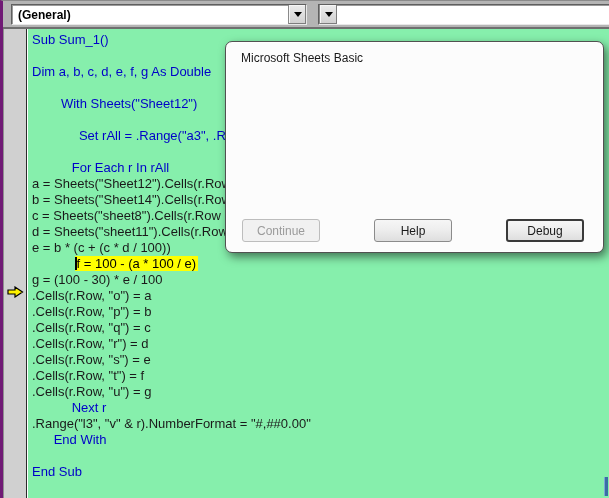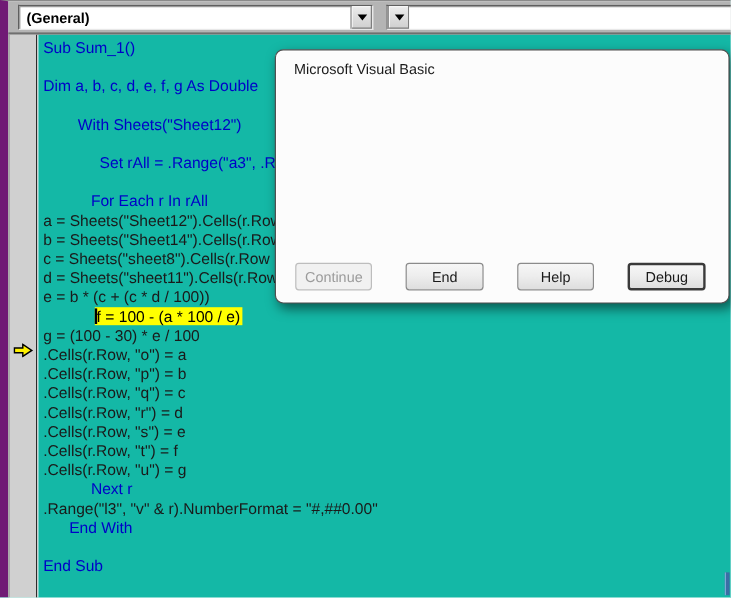--- a/index.html
+++ b/index.html
@@ -4,21 +4,21 @@
 <style>
   :root{
     --kw:#0000c8; --plain:#1a1a1a; --hl:#ffff00;
     --combo-bg:#b4b4b4; --margin-bg:#d0d0d0;
   }
   *{box-sizing:border-box; margin:0; padding:0;}
   html,body{width:609px;height:498px;overflow:hidden;}
   body{font-family:"Liberation Sans",sans-serif;background:#fff;position:relative;}
 
   
-  .vbe{position:absolute;inset:0;border-left:7px solid #701a75;border-top:1px solid #8a8a8a;}
+  .vbe{position:absolute;inset:0;border-left:3px solid #701a75;border-top:1px solid #8a8a8a;}
 
   
   .combo-row{position:absolute;left:0;top:0;right:0;height:28px;background:var(--combo-bg);
              border-bottom:2px solid #6f6f6f;}
   .combo{position:absolute;top:3px;height:21px;background:#fff;
          border:1px solid #5f5f5f;border-right-color:#e8e8e8;border-bottom-color:#e8e8e8;
          box-shadow:inset 1px 1px 0 #9a9a9a;
          display:flex;align-items:center;}
   .combo-left{left:8px;width:296px;}
   .combo-right{left:315px;width:294px;}
@@ -28,21 +28,21 @@
              border-left:1px solid #8a8a8a;box-shadow:inset -1px -1px 0 #7d7d7d, inset 1px 1px 0 #f6f6f6;
              display:flex;align-items:center;justify-content:center;}
   .tri{width:0;height:0;border-left:4px solid transparent;border-right:4px solid transparent;
        border-top:5px solid #000;}
 
   
   .code-window{position:absolute;left:0;top:28px;right:0;bottom:0;background:#fff;}
   .margin-bar{position:absolute;left:0;top:0;bottom:0;width:24px;background:var(--margin-bg);
               border-left:1px solid #8f8f8f;border-right:1px solid #2b2b2b;}
   .exec-arrow{position:absolute;left:3px;top:257px;}
-  .code-area{position:absolute;left:25px;top:0;right:0;bottom:0;background:#14b8a6;
+  .code-area{position:absolute;left:25px;top:0;right:0;bottom:0;background:#86efac;
              padding:3px 0 0 4px;font-size:13px;line-height:16px;white-space:pre;
              overflow:hidden;cursor:text;}
   .line{height:16px;}
   .line.keyword{color:var(--kw);}
   .line.plain{color:var(--plain);}
   .hl{background:var(--hl);color:#000;padding-right:2px;margin-left:43px;}
   .caret{display:inline-block;width:1.5px;height:13px;background:#000;vertical-align:-2px;}
 
   
   .dialog{position:absolute;left:222px;top:40px;width:379px;height:212px;z-index:10;
@@ -87,23 +87,22 @@
   <div class="code-window">
     <div class="margin-bar">
       <svg class="exec-arrow" width="17" height="12" viewBox="0 0 17 12">
         <polygon points="1,4 8,4 8,1 15.5,6 8,11 8,8 1,8" fill="#fff200" stroke="#000" stroke-width="1.2"></polygon>
       </svg>
     </div>
     <div class="code-area" id="code-area"><div class="line keyword">Sub Sum_1()</div><div class="line plain">&nbsp;</div><div class="line keyword">Dim a, b, c, d, e, f, g As Double</div><div class="line plain">&nbsp;</div><div class="line keyword">        With Sheets("Sheet12")</div><div class="line plain">&nbsp;</div><div class="line keyword">             Set rAll = .Range("a3", .Range("a")</div><div class="line plain">&nbsp;</div><div class="line keyword">           For Each r In rAll</div><div class="line plain">a = Sheets("Sheet12").Cells(r.Row</div><div class="line plain">b = Sheets("Sheet14").Cells(r.Row</div><div class="line plain">c = Sheets("sheet8").Cells(r.Row</div><div class="line plain">d = Sheets("sheet11").Cells(r.Row</div><div class="line plain">e = b * (c + (c * d / 100))</div><div class="line plain"><span class="hl"><span class="caret"></span>f = 100 - (a * 100 / e)</span></div><div class="line plain">g = (100 - 30) * e / 100</div><div class="line plain">.Cells(r.Row, "o") = a</div><div class="line plain">.Cells(r.Row, "p") = b</div><div class="line plain">.Cells(r.Row, "q") = c</div><div class="line plain">.Cells(r.Row, "r") = d</div><div class="line plain">.Cells(r.Row, "s") = e</div><div class="line plain">.Cells(r.Row, "t") = f</div><div class="line plain">.Cells(r.Row, "u") = g</div><div class="line keyword">           Next r</div><div class="line plain">.Range("l3", "v" &amp; r).NumberFormat = "#,##0.00"</div><div class="line keyword">      End With</div><div class="line plain">&nbsp;</div><div class="line keyword">End Sub</div></div>
   </div>
 
   <div class="dialog">
-    <div class="dialog-title">Microsoft Visual Basic</div>
+    <div class="dialog-title">Microsoft Sheets Basic</div>
     <div class="dialog-buttons" id="dialog-buttons">
         <button class="btn disabled" disabled="">Continue</button>
-        <button class="btn">End</button>
         <button class="btn">Help</button>
         <button class="btn default">Debug</button>
       </div>
   </div>
 
   <div class="blue-sliver"></div>
 </div>
 
 </body></html>

